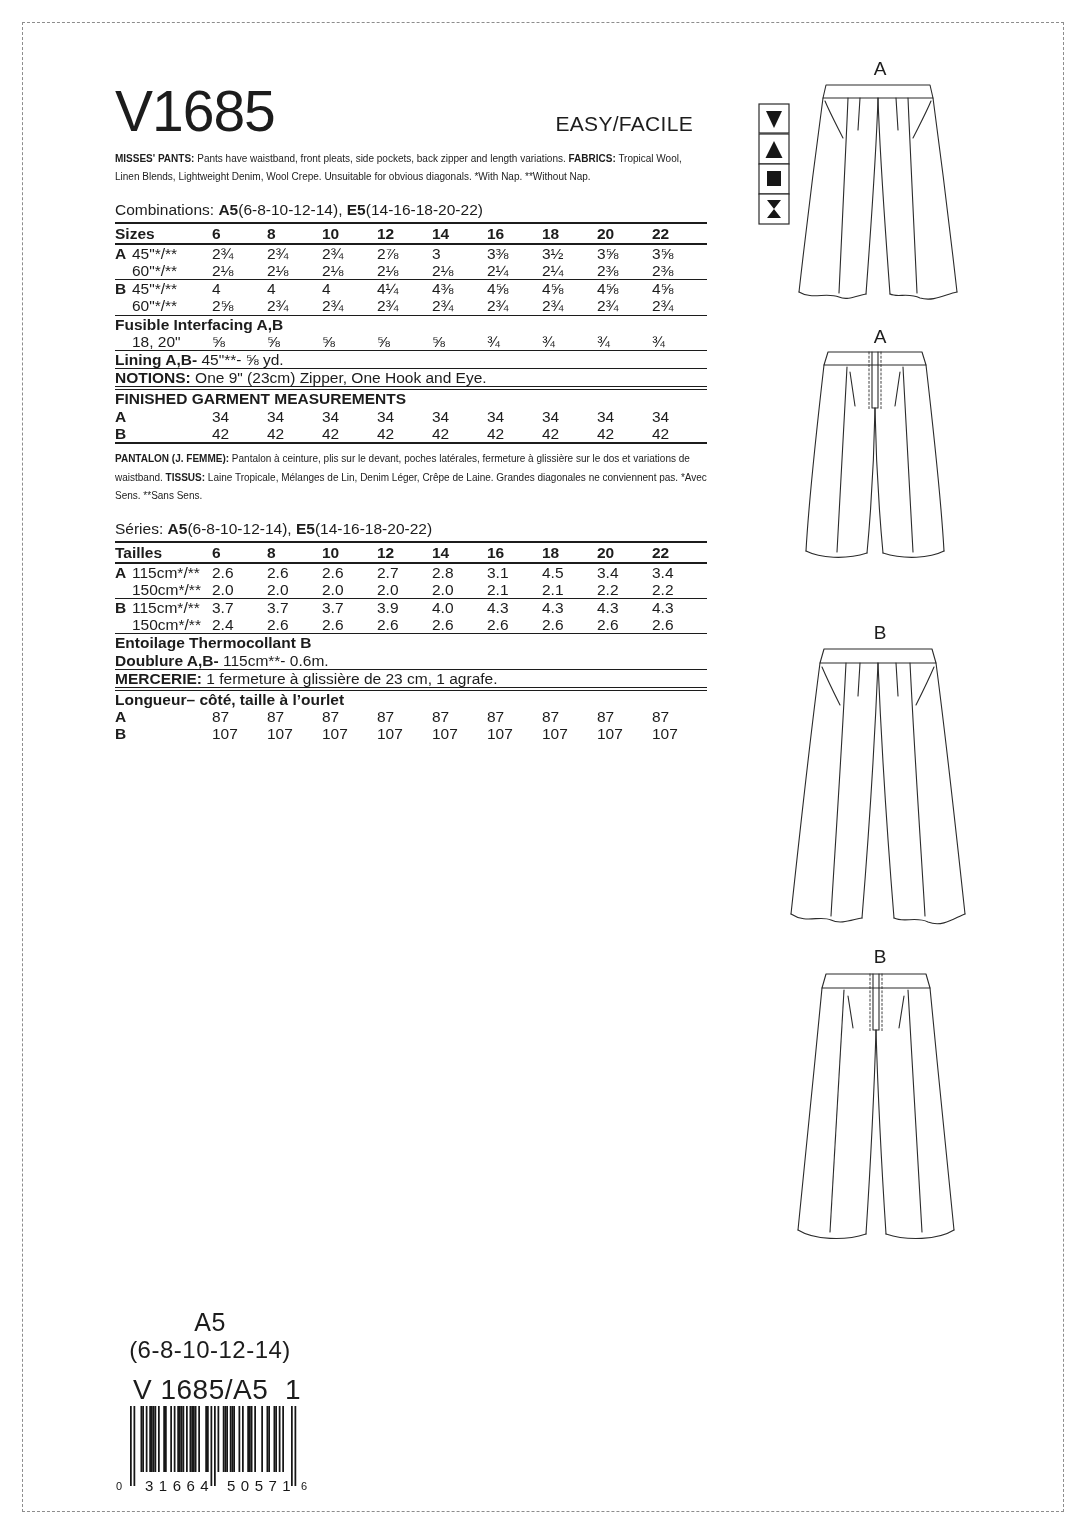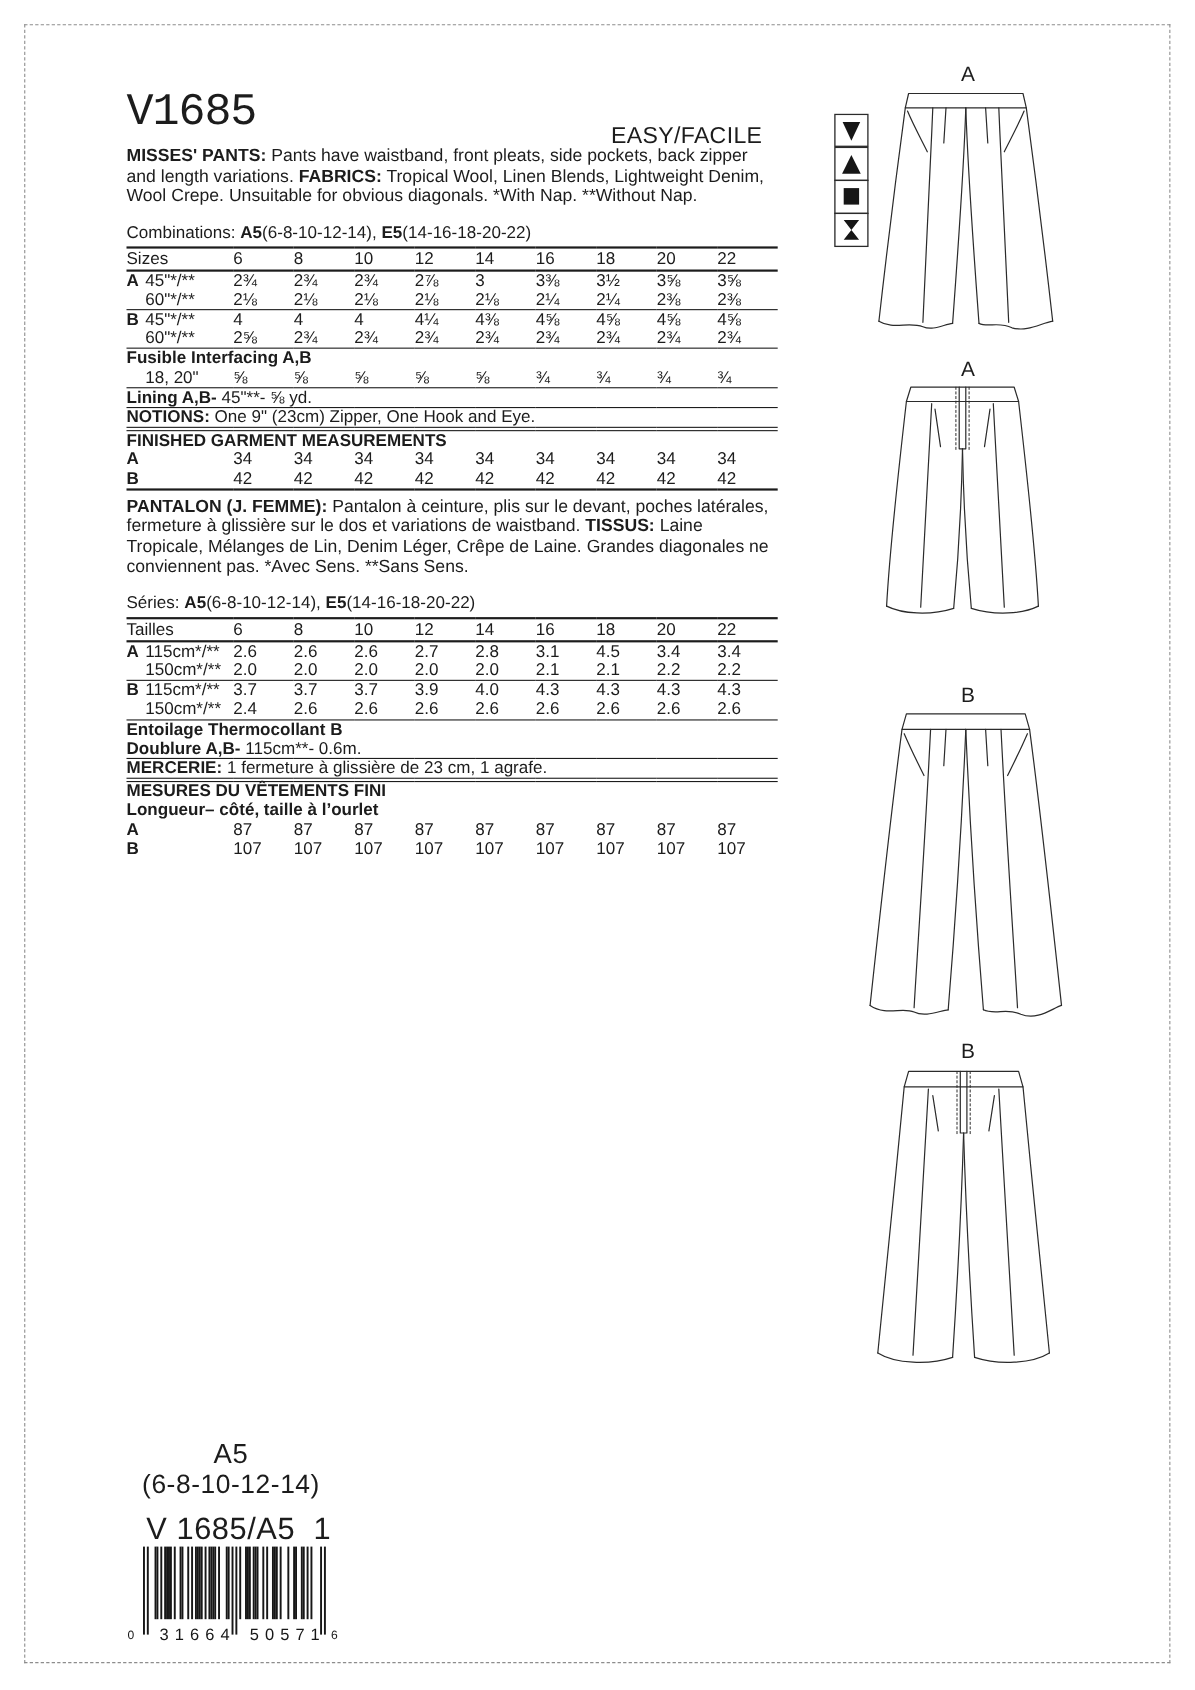--- a/index.html
+++ b/index.html
@@ -4,29 +4,29 @@
 <style>
   :root{ --ink:#1c1c1c; }
   html,body{margin:0;padding:0;}
   body{
     width:1086px;height:1536px;position:relative;background:#ffffff;
     font-family:"Liberation Sans","DejaVu Sans",sans-serif;color:var(--ink);
     -webkit-font-smoothing:antialiased;
   }
   .cutline{position:absolute;left:22px;top:22px;width:1040px;height:1488px;border:1px dashed #8d8d8d;}
   .leftcol{position:absolute;left:115px;top:82px;width:592px;}
-  .brand{font-family:Liberation Mono, monospace;font-size:41px;line-height:1.05;letter-spacing:-1px;margin:0 0 6px 0;font-weight:400;}
+  .brand{font-family:Liberation Sans, sans-serif;font-size:57px;line-height:1.05;letter-spacing:-1px;margin:0 0 6px 0;font-weight:400;}
   .difficulty{position:absolute;left:115px;top:112px;width:578px;text-align:right;font-size:21px;letter-spacing:.3px;}
-  .desc{margin:8px 0 0 0;font-size:16px;line-height:18.5px;}
+  .desc{margin:8px 0 0 0;font-size:10px;line-height:18.5px;}
   .desc.fr{margin-top:6px;}
   .combo{margin:14px 0 0 0;font-size:15.5px;line-height:18px;}
   .b{font-weight:bold;}
   table.meas{border-collapse:collapse;table-layout:fixed;width:592px;margin-top:3px;font-size:15.5px;}
   table.meas td{padding:0;line-height:17.2px;vertical-align:top;}
-  table.meas tr.hdr td{font-weight:normal;line-height:19px;border-top:2px solid var(--ink);border-bottom:2px solid var(--ink);margin-left:20px;}
+  table.meas tr.hdr td{font-weight:bold;line-height:19px;border-top:2px solid var(--ink);border-bottom:2px solid var(--ink);margin-left:20px;}
   table.meas tr.rb td{border-bottom:1.5px solid var(--ink);}
   table.meas tr.rb2 td{border-bottom:2px solid var(--ink);}
   table.meas tr.rbd td{border-bottom:4px double var(--ink);}
   table.meas td.lab{white-space:nowrap;}
   table.meas .p{display:inline-block;width:17px;font-weight:bold;}
   table.meas td.indent{padding-left:17px;}
   .figlabel{position:absolute;width:70px;text-align:center;font-size:19px;}
   .drawing{position:absolute;}
   .drawing path, .drawing line{fill:none;stroke:#2b2b2b;stroke-width:1.1;stroke-linecap:round;stroke-linejoin:round;}
   .drawing .dotted{stroke-dasharray:2 2.2;stroke-width:.9;}
@@ -251,23 +251,20 @@
           <td class="val">2.6</td>
         </tr>
         <tr>
           <td colspan="10"><span class="b">Entoilage Thermocollant B</span></td>
         </tr>
         <tr class="rb">
           <td colspan="10"><span class="b">Doublure A,B-</span><span> 115cm**- 0.6m.</span></td>
         </tr>
         <tr class="rbd">
           <td colspan="10"><span class="b">MERCERIE:</span><span> 1 fermeture à glissière de 23 cm, 1 agrafe.</span></td>
-        </tr>
-        <tr>
-          <td colspan="10"><span class="b">MESURES DU VÊTEMENTS FINI</span></td>
         </tr>
         <tr>
           <td colspan="10"><span class="b">Longueur– côté, taille à l’ourlet</span></td>
         </tr>
         <tr>
           <td class="lab"><span class="p">A</span></td>
           <td class="val">87</td>
           <td class="val">87</td>
           <td class="val">87</td>
           <td class="val">87</td>

